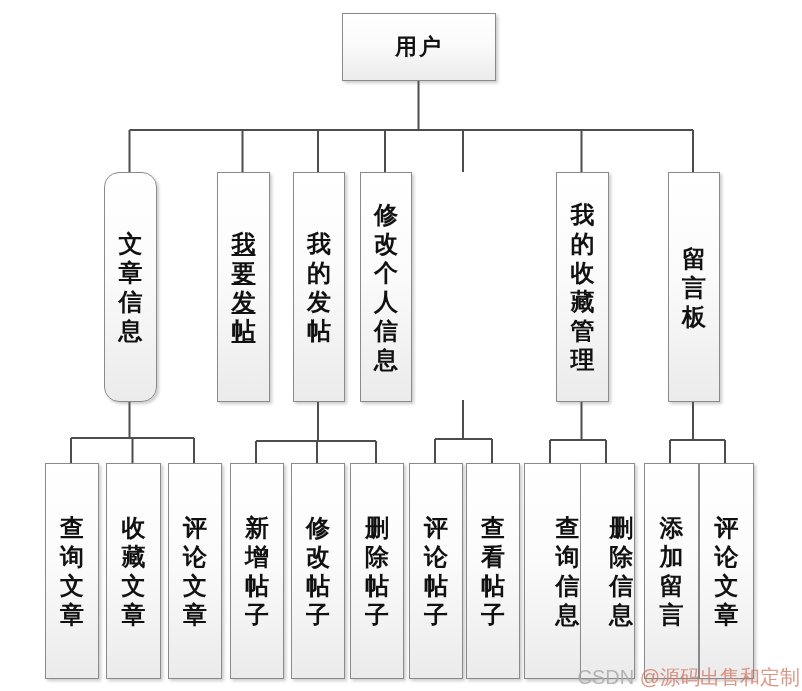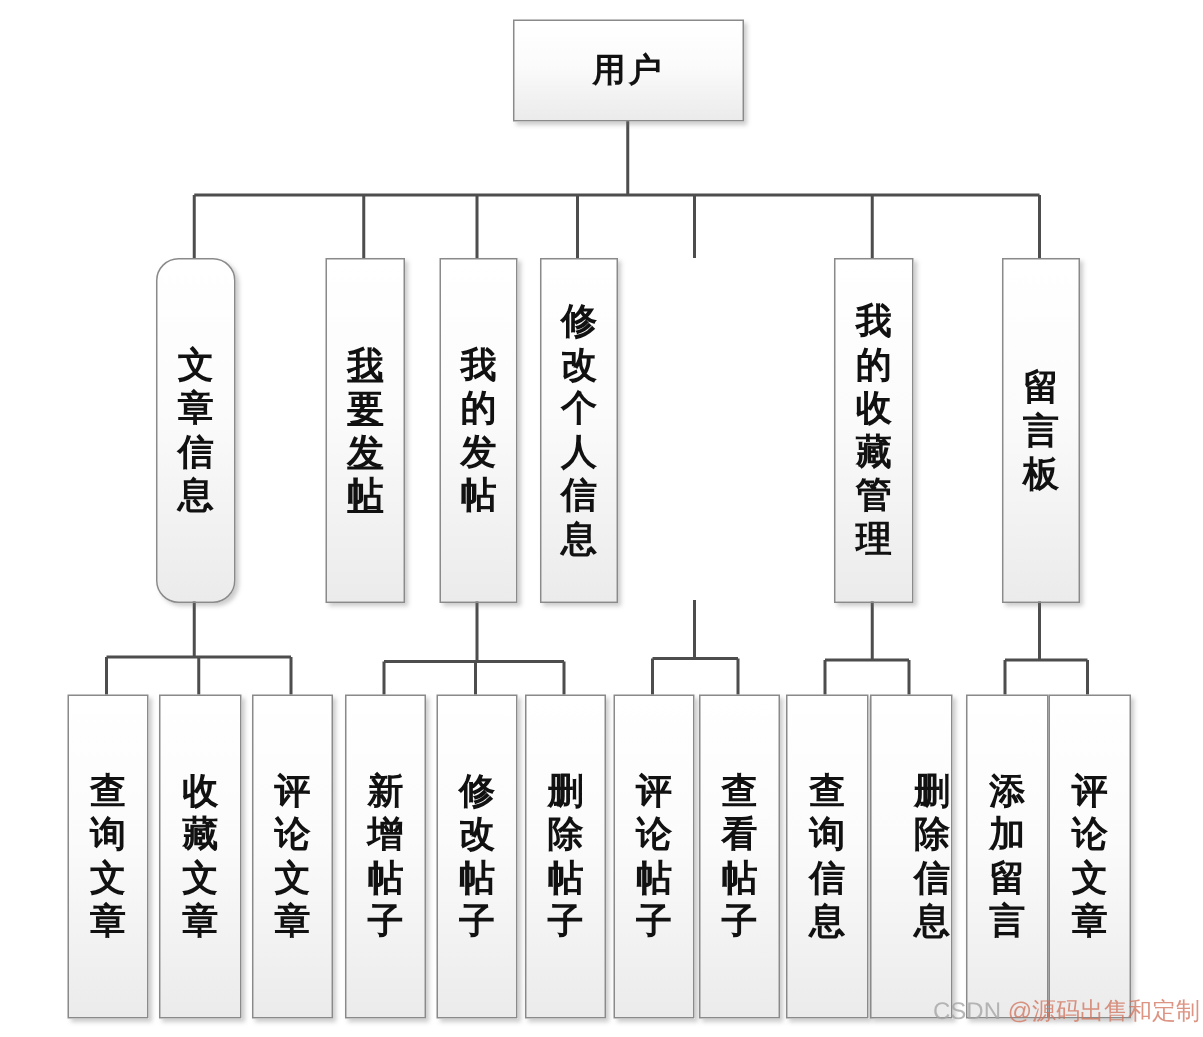--- a/index.html
+++ b/index.html
@@ -18,21 +18,21 @@
   }
   .root-label{font-size:22px;letter-spacing:2px;}
   .vtext{
     width:1.06em;font-size:24px;line-height:29px;
     word-break:break-all;text-align:center;
   }
   .lvl2{top:172px;height:228px;}
   .lvl3{top:463px;height:214px;}
   #watermark{
     position:absolute;right:2px;top:664px;
-    font-size:16px;white-space:nowrap;
+    font-size:20px;white-space:nowrap;
   }
   #watermark .brand{color:rgba(165,165,165,0.8);}
   #watermark .handle{color:rgba(208,112,90,0.75);}
 </style>
 </head>
 <body>
 
 <div id="canvas">
 
   <svg id="connectors" viewBox="0 0 802 691" xmlns="http://www.w3.org/2000/svg">
@@ -86,21 +86,21 @@
   </div>
   <div class="box lvl3" style="left:291px;width:52px;">
     <span class="vtext">修改帖子</span>
   </div>
   <div class="box lvl3" style="left:409px;width:52px;">
     <span class="vtext">评论帖子</span>
   </div>
   <div class="box lvl3" style="left:466px;width:52px;">
     <span class="vtext">查看帖子</span>
   </div>
-  <div class="box lvl3" style="left:524px;width:53px;">
+  <div class="box lvl3" style="left:524px;width:53px;padding-left:16px;">
     <span class="vtext">查询信息</span>
   </div>
   <div class="box lvl3" style="left:580px;width:53px;justify-content:flex-end;">
     <span class="vtext">删除信息</span>
   </div>
   <div class="box lvl3" style="left:644px;width:53px;">
     <span class="vtext">添加留言</span>
   </div>
   <div class="box lvl3" style="left:699px;width:53px;">
     <span class="vtext">评论文章</span>

